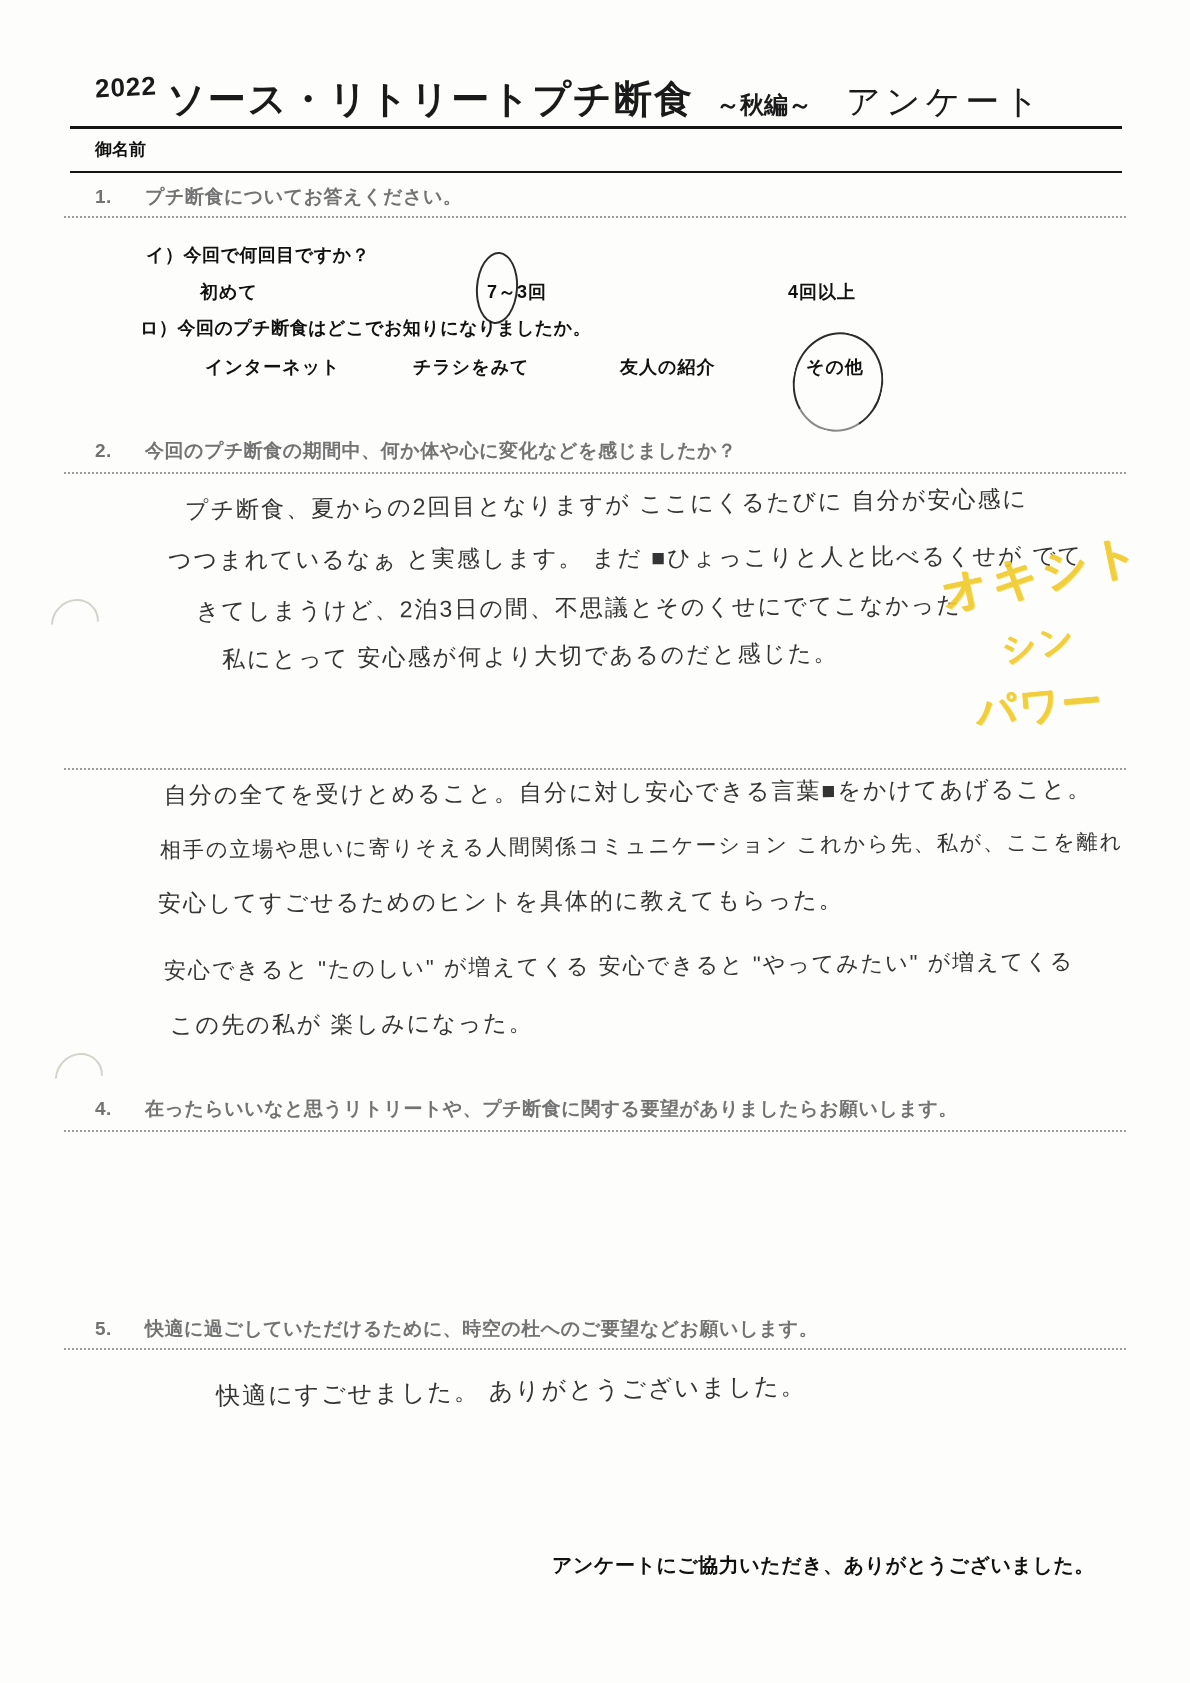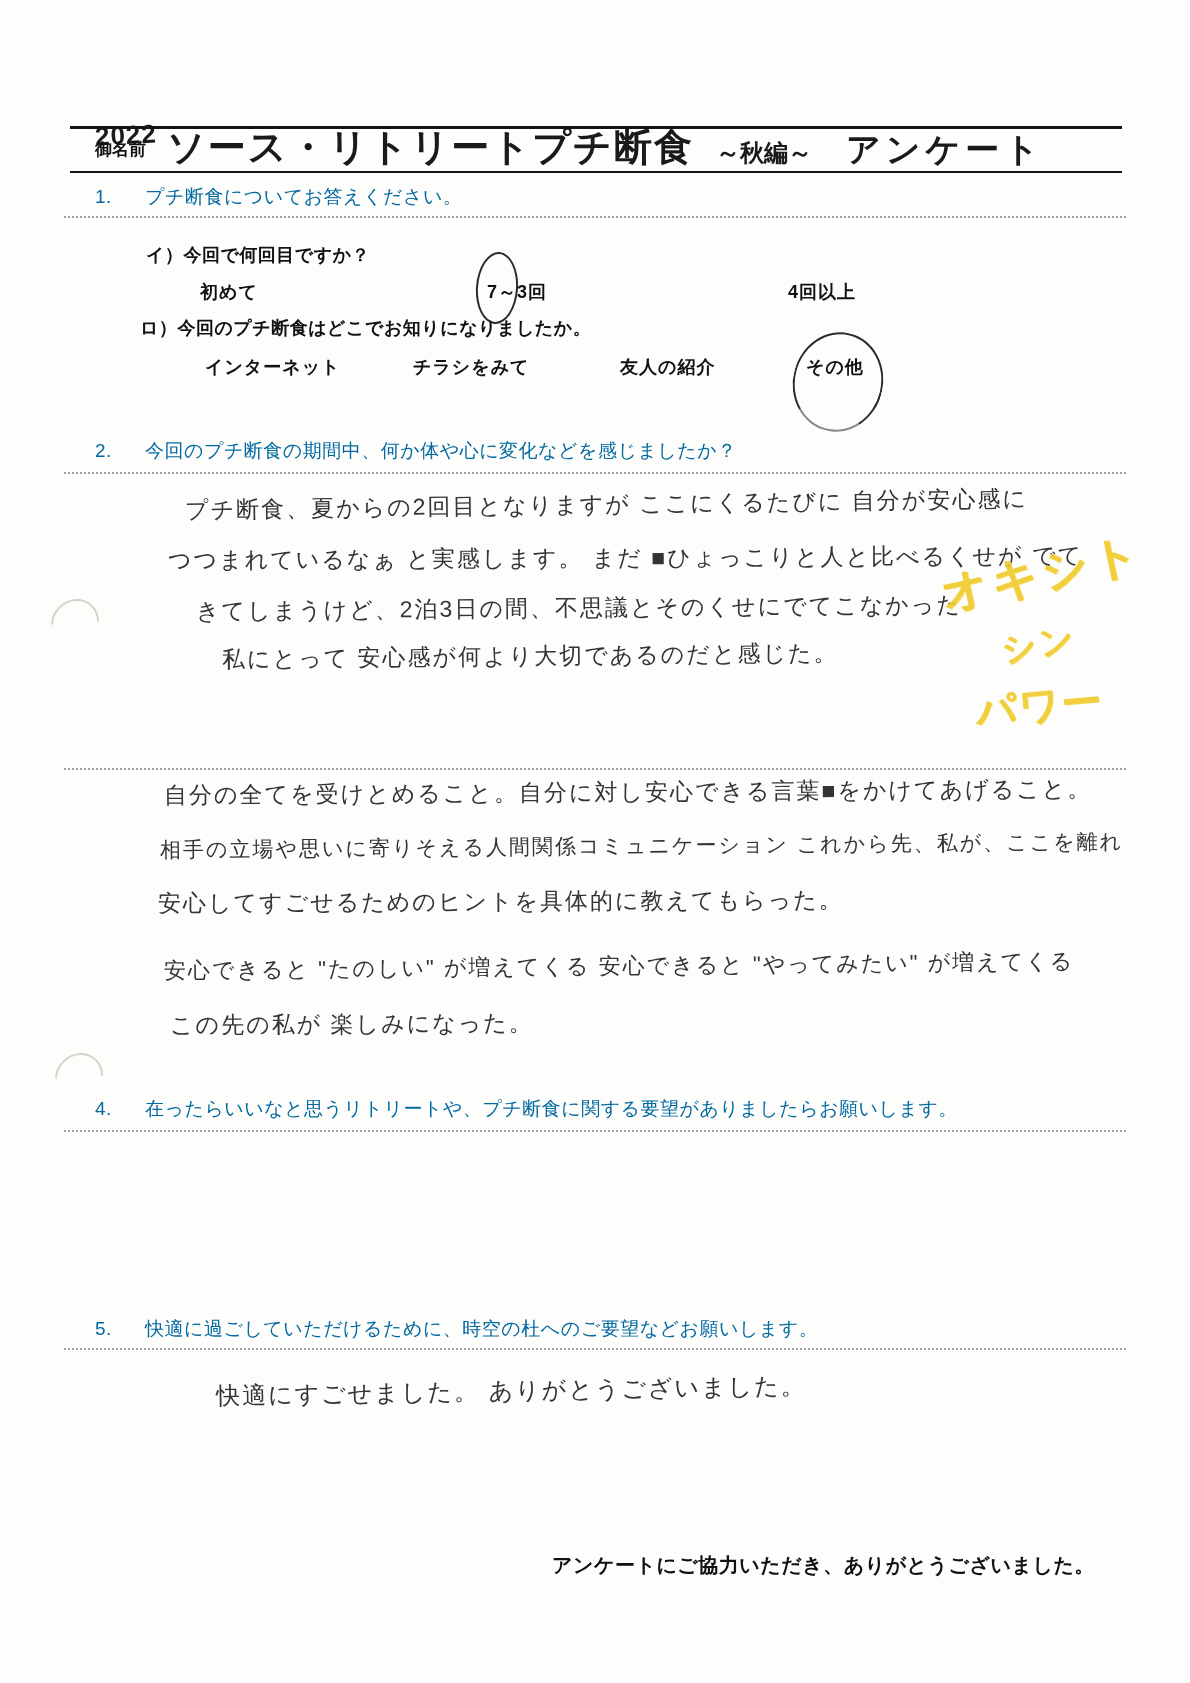--- a/index.html
+++ b/index.html
@@ -4,27 +4,27 @@
 <style>
   html,body{margin:0;padding:0;background:#9a9a9a;}
   .page{
     position:relative;width:1190px;height:1683px;margin:0 auto;
     background:#fdfdfb;overflow:hidden;
     font-family:"Liberation Sans",sans-serif;color:#1a1a1a;
   }
   
   .title-row{position:absolute;left:95px;top:74px;display:flex;align-items:flex-end;white-space:nowrap;}
   .year{font-size:26px;font-weight:bold;letter-spacing:1px;transform:translateY(-22px) rotate(-3deg);margin-right:10px;}
-  .title-main{font-size:38px;font-weight:bold;letter-spacing:2px;margin-top:48px;}
+  .title-main{font-size:38px;font-weight:bold;letter-spacing:2px;}
   .title-edition{font-size:24px;font-weight:bold;margin-left:22px;padding-bottom:4px;}
-  .title-type{font-size:34px;font-weight:bold;letter-spacing:5px;margin-left:34px;}
+  .title-type{font-size:34px;font-weight:normal;letter-spacing:5px;margin-left:34px;}
   .rule{position:absolute;background:#151515;}
   .dotted{position:absolute;height:0;border-top:2px dotted #8e8e8e;opacity:.85;}
   
-  .q{position:absolute;font-size:19px;font-weight:400;letter-spacing:.5px;white-space:nowrap;color:#0369a1;}
+  .q{position:absolute;font-size:19px;font-weight:700;letter-spacing:.5px;white-space:nowrap;color:#737373;}
   .q .num{display:inline-block;width:50px;}
   .sub{position:absolute;font-size:18px;font-weight:600;letter-spacing:.5px;white-space:nowrap;color:#111;}
   .opt{position:absolute;font-size:18px;font-weight:600;letter-spacing:1px;white-space:nowrap;color:#111;}
   
   .circle{position:absolute;border:2.5px solid #2b2b2b;border-radius:50%;}
   .circle-2{left:476px;top:252px;width:38px;height:68px;transform:rotate(4deg);}
   .circle-other{left:793px;top:332px;width:86px;height:96px;transform:rotate(14deg);border-bottom-color:rgba(43,43,43,.55);}
   
   .hw{position:absolute;font-size:23px;color:#343434;letter-spacing:2px;white-space:nowrap;transform-origin:left center;}
   

